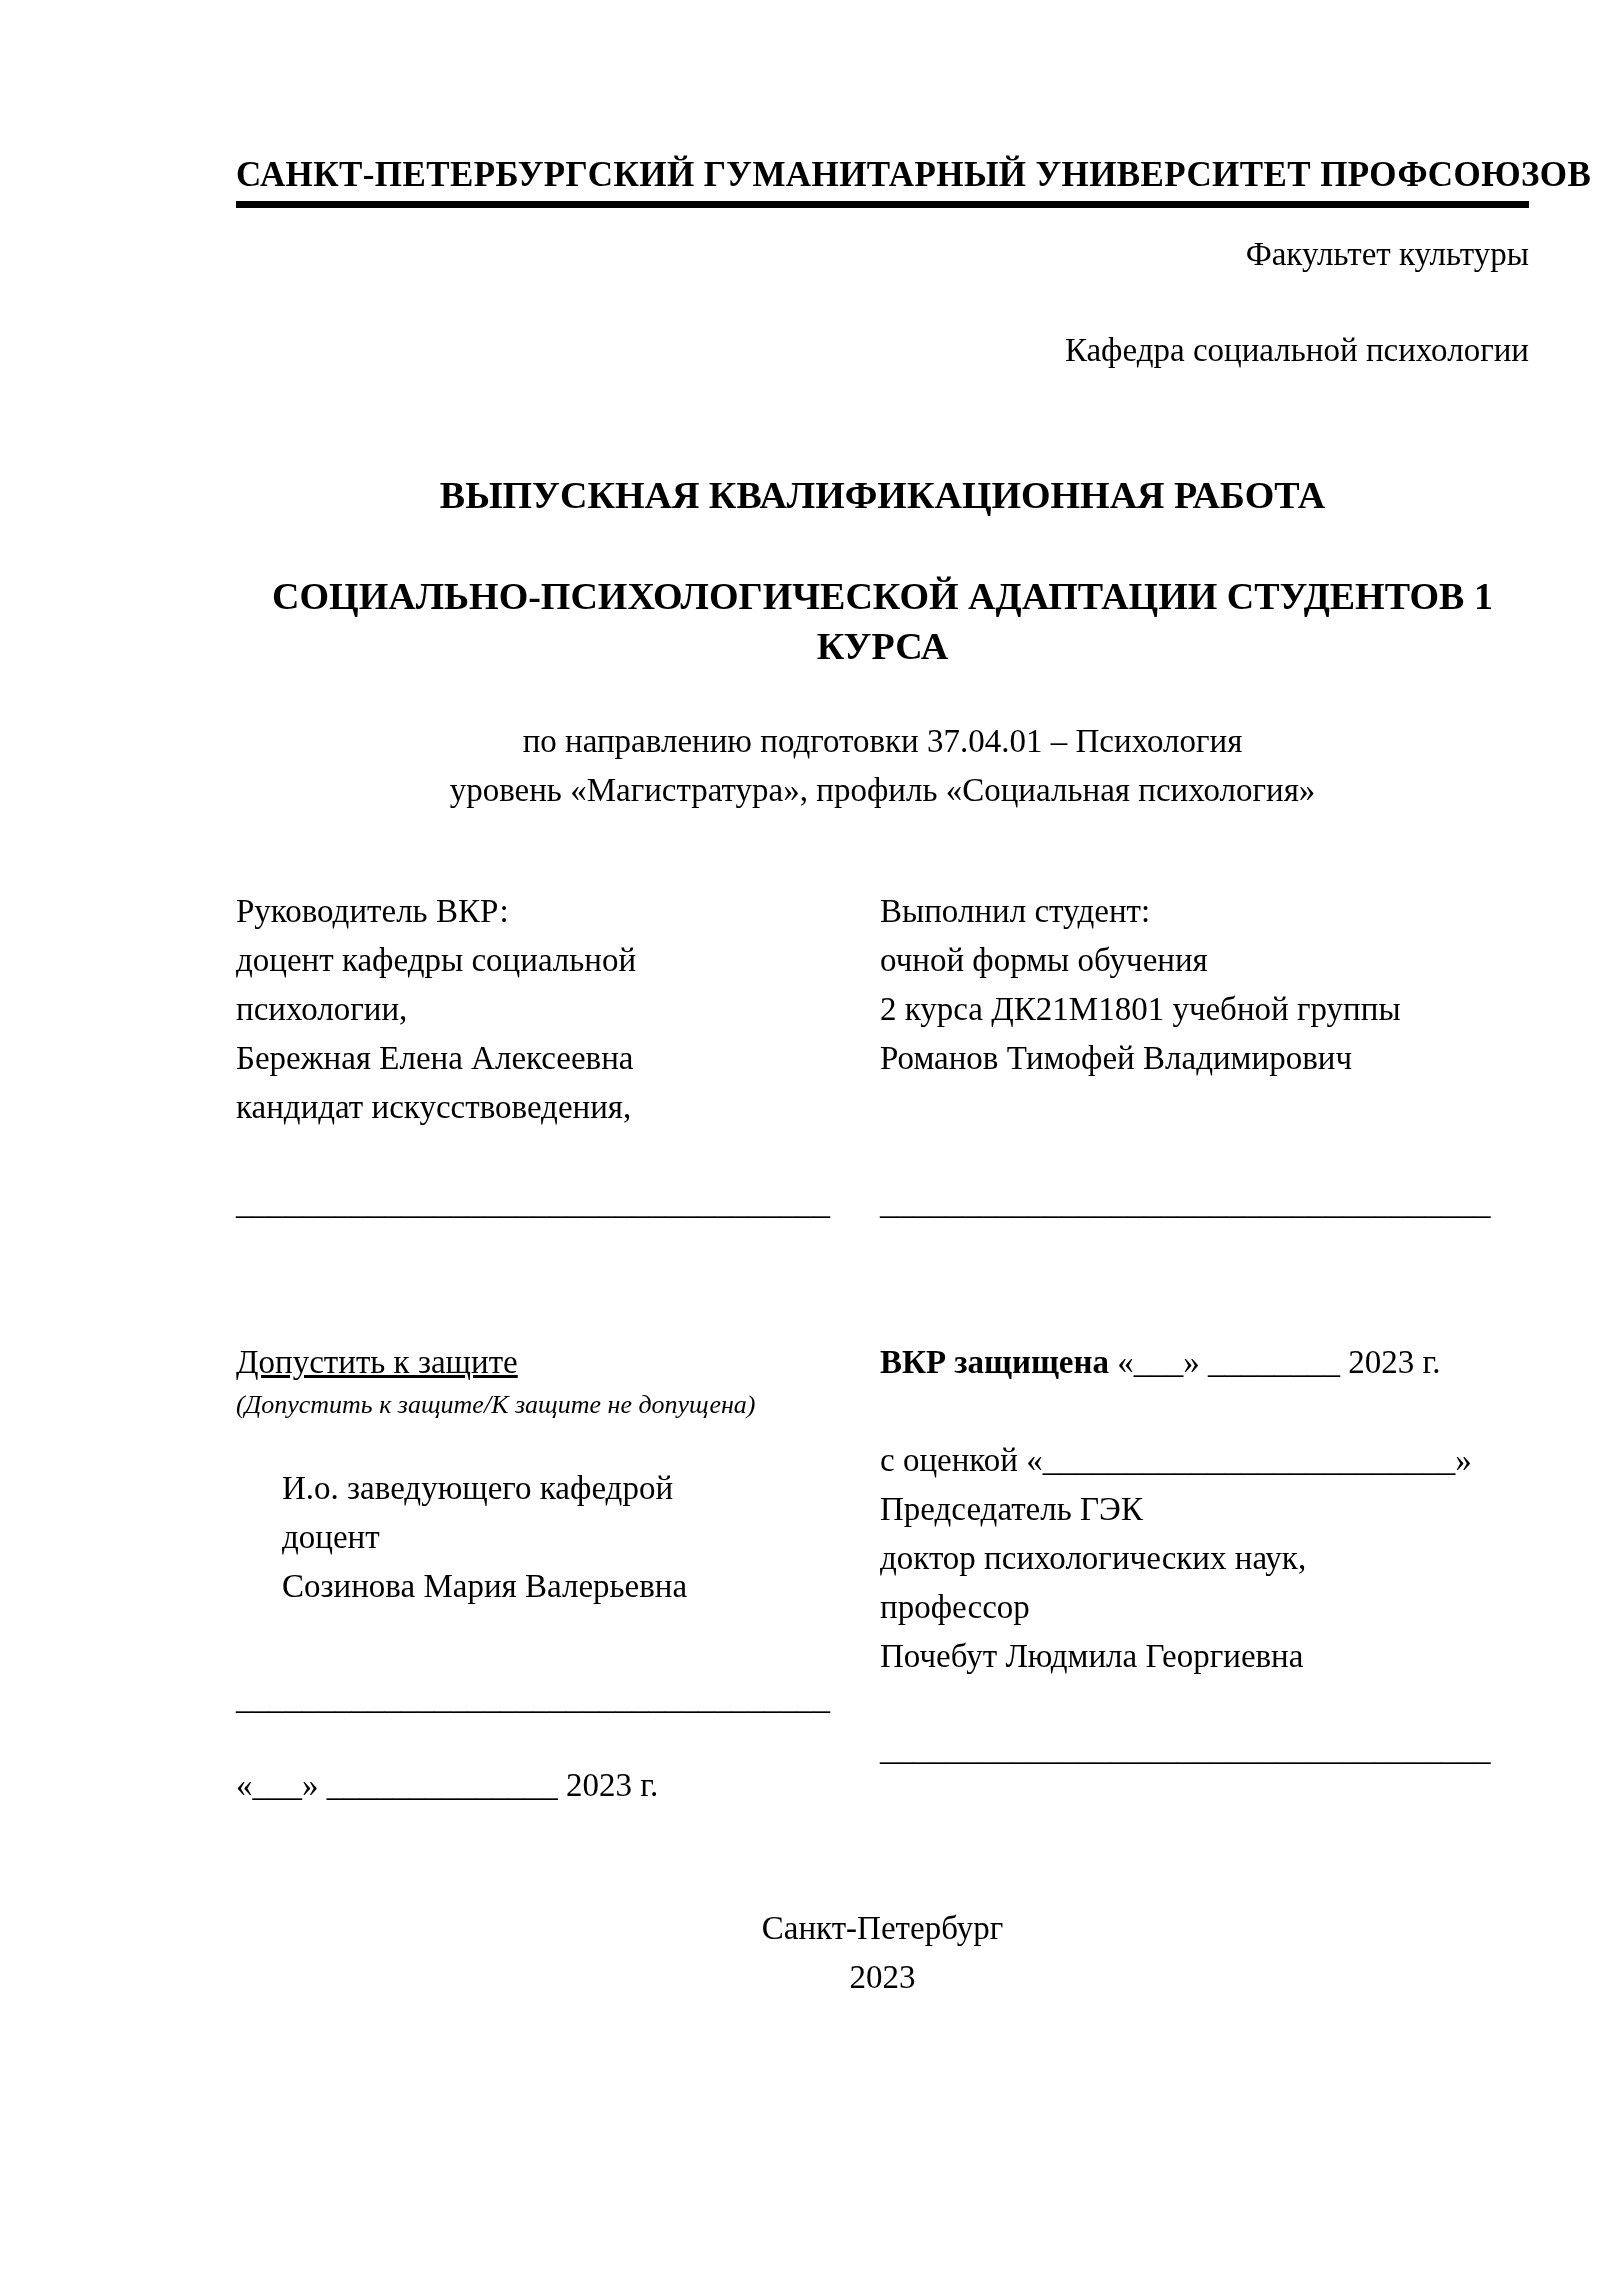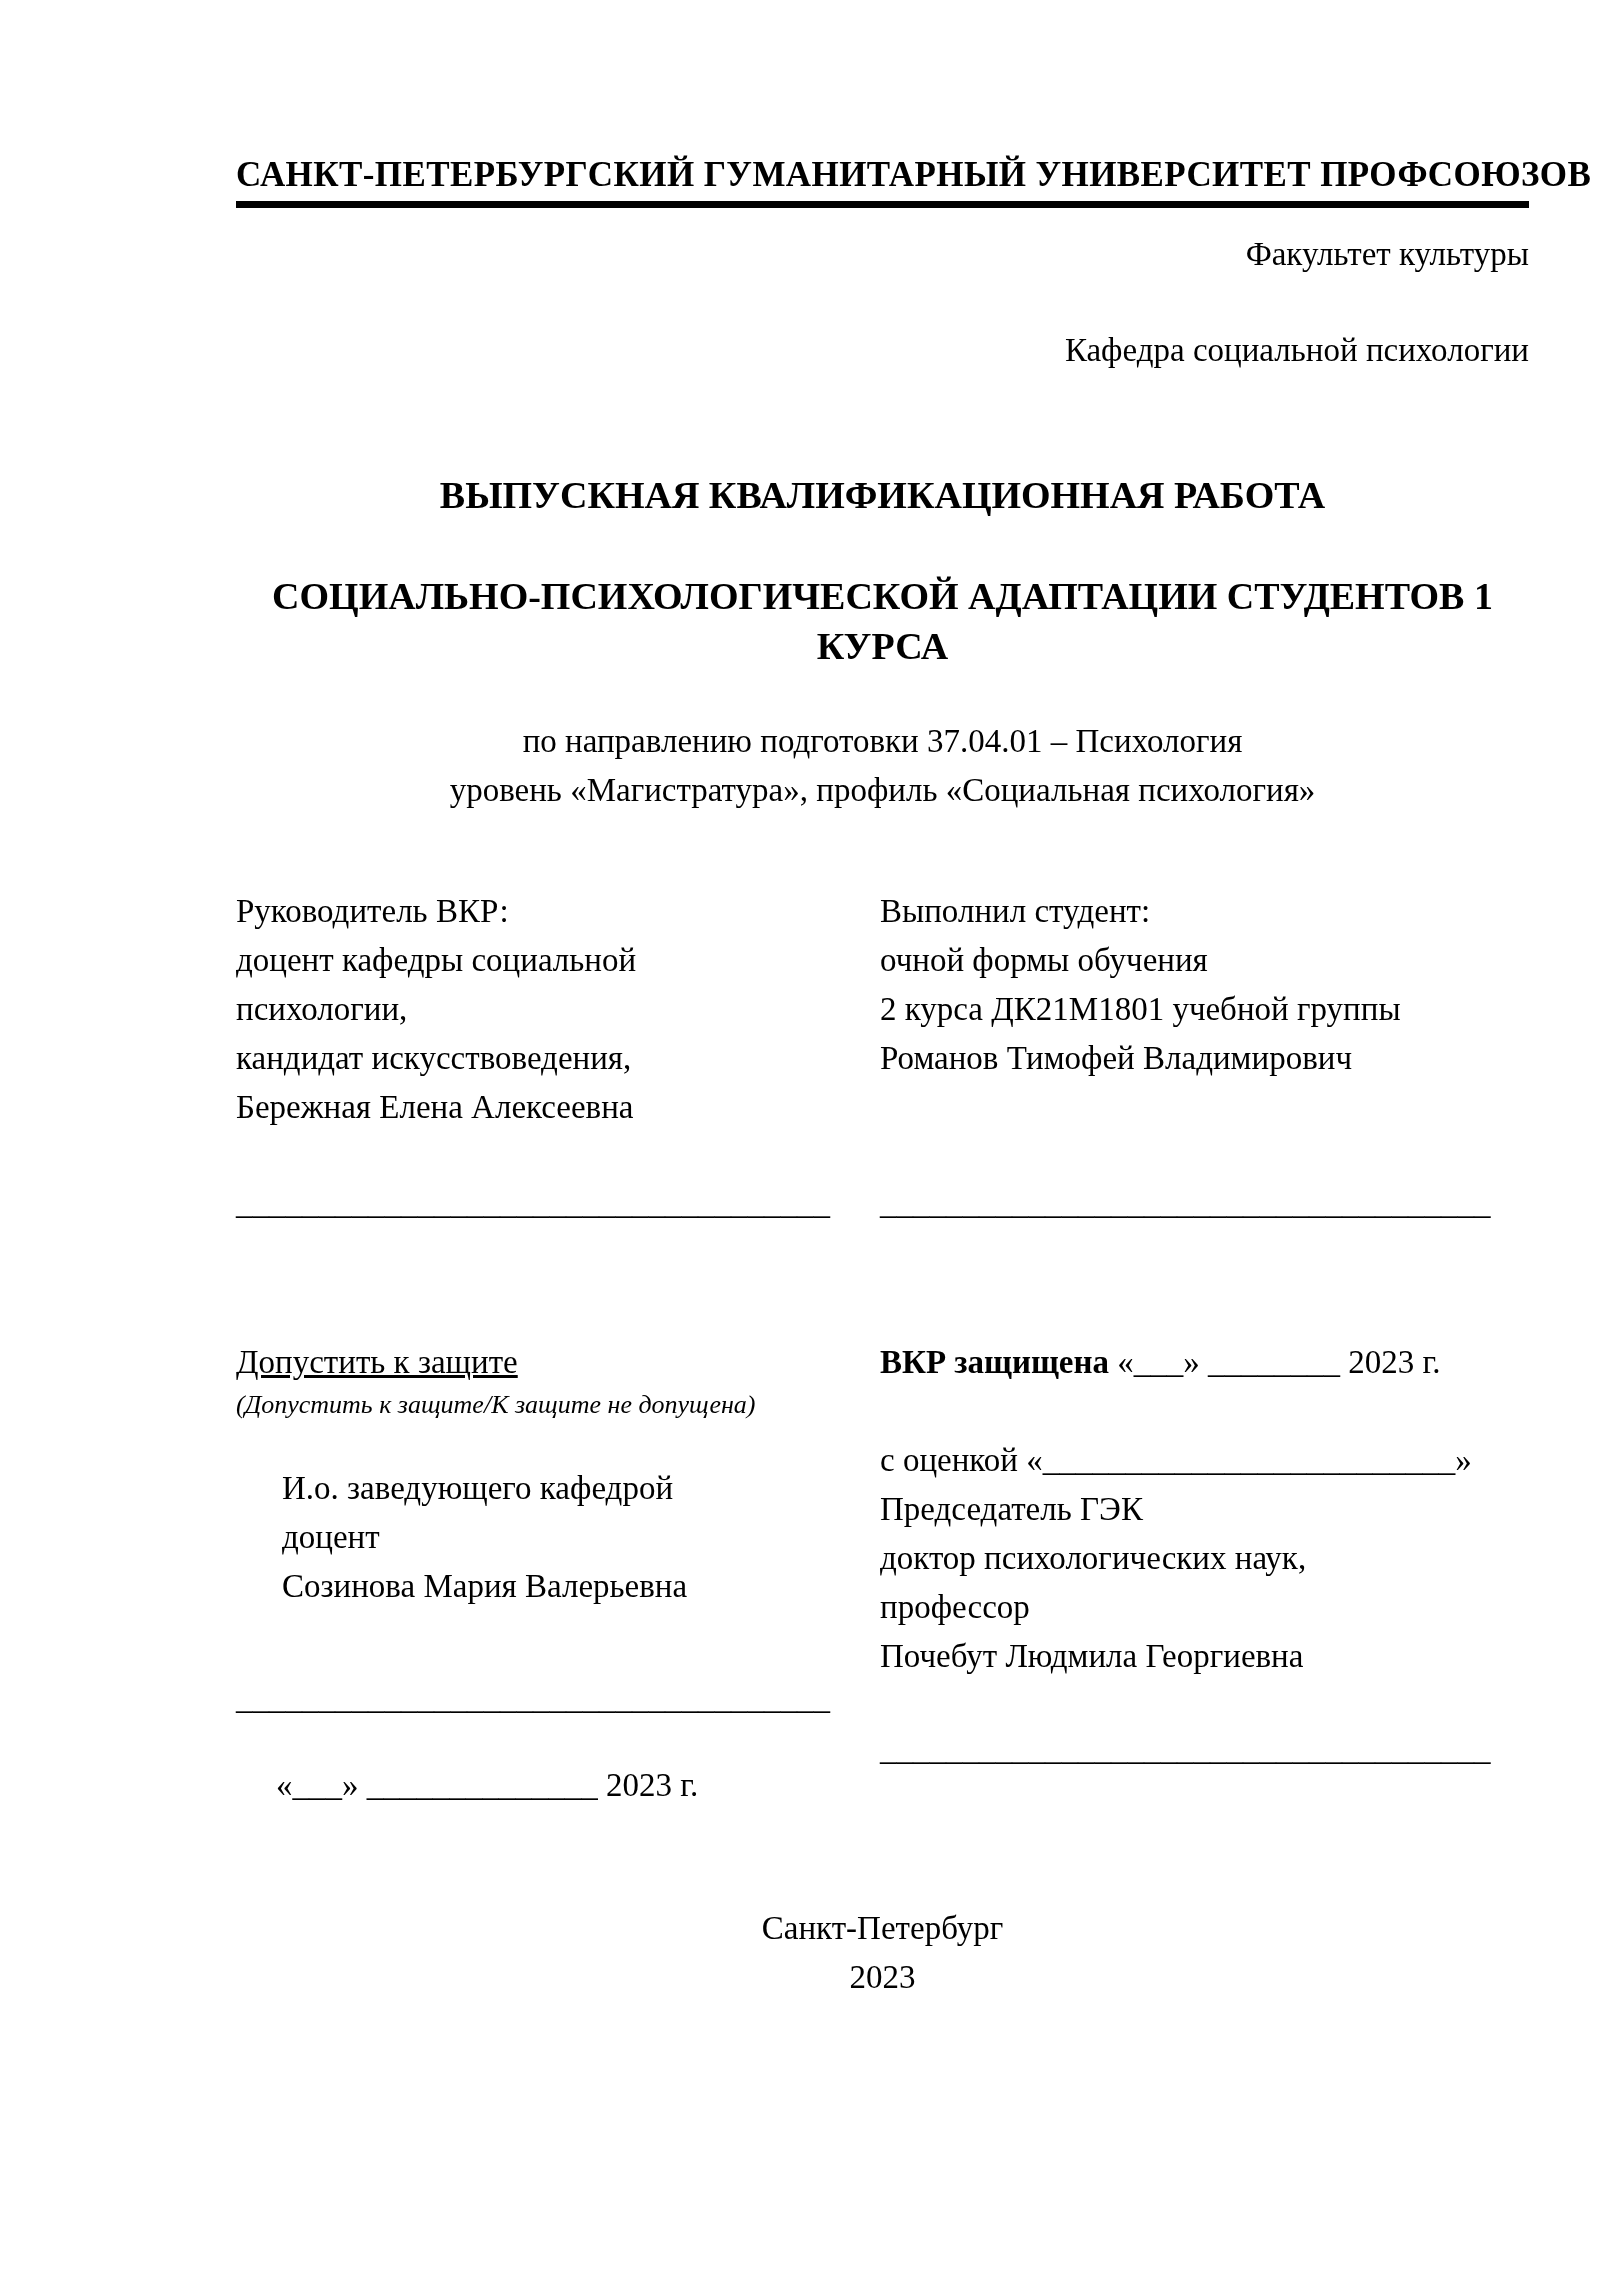--- a/index.html
+++ b/index.html
@@ -35,21 +35,21 @@
   .sig-row { margin-top: 47px; }
   .sig { white-space: nowrap; letter-spacing: 0; }
 
   .cols.bottom { margin-top: 110px; align-items: start; }
   .admit-col { width: 620px; }
   .admit-heading { }
   .admit-heading span { text-decoration: underline; }
   .admit-note { font-style: italic; font-size: 26px; line-height: 36px; white-space: nowrap; }
   .admit-names { margin-top: 41px; margin-left: 46px; }
   .admit-sig { margin-top: 63px; }
-  .admit-date { margin-top: 38px; margin-left: 40px; }
+  .admit-date { margin-top: 38px; }
 
   .defense-status .b { font-weight: bold; }
   .defense-grade { margin-top: 49px; }
   .defense-sig { margin-top: 44px; }
 
   .footer { margin-top: 94px; text-align: center; }
 </style>
 </head>
 <body>
 
@@ -70,22 +70,22 @@
   <div class="program">
     <div>по направлению подготовки 37.04.01 – Психология</div>
     <div>уровень «Магистратура», профиль «Социальная психология»</div>
   </div>
 
   <div class="cols mid">
     <div>
       <div class="nowrap">Руководитель ВКР:</div>
       <div class="nowrap">доцент кафедры социальной</div>
       <div class="nowrap">психологии,</div>
+      <div class="nowrap">Бережная Елена Алексеевна</div>
       <div class="nowrap">кандидат искусствоведения,</div>
-      <div class="nowrap">Бережная Елена Алексеевна</div>
     </div>
     <div>
       <div class="nowrap">Выполнил студент:</div>
       <div class="nowrap">очной формы обучения</div>
       <div class="nowrap">2 курса ДК21М1801 учебной группы</div>
       <div class="nowrap">Романов Тимофей Владимирович</div>
     </div>
   </div>
 
   <div class="cols sig-row">

